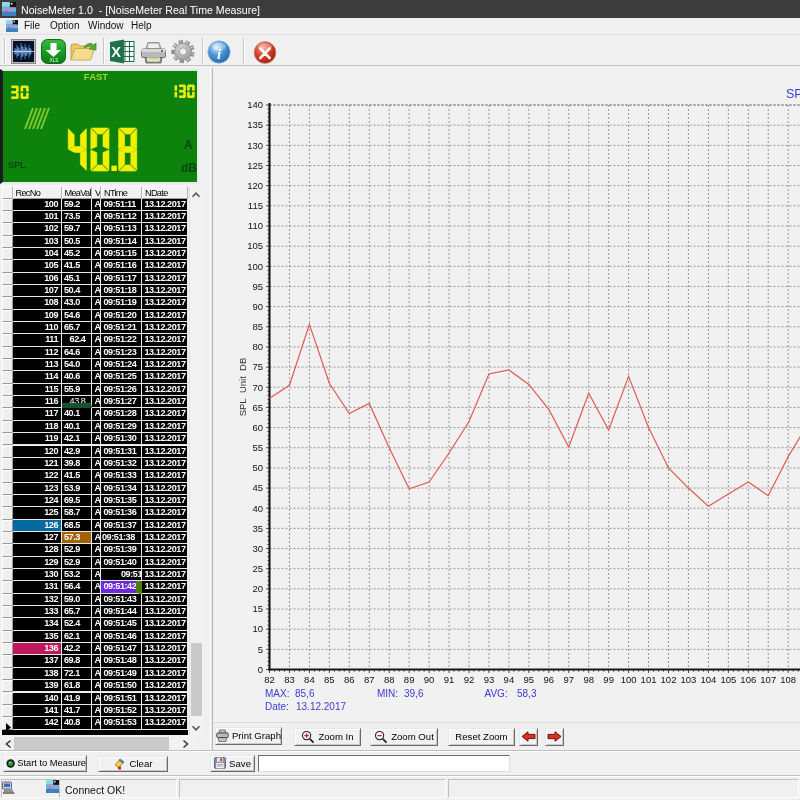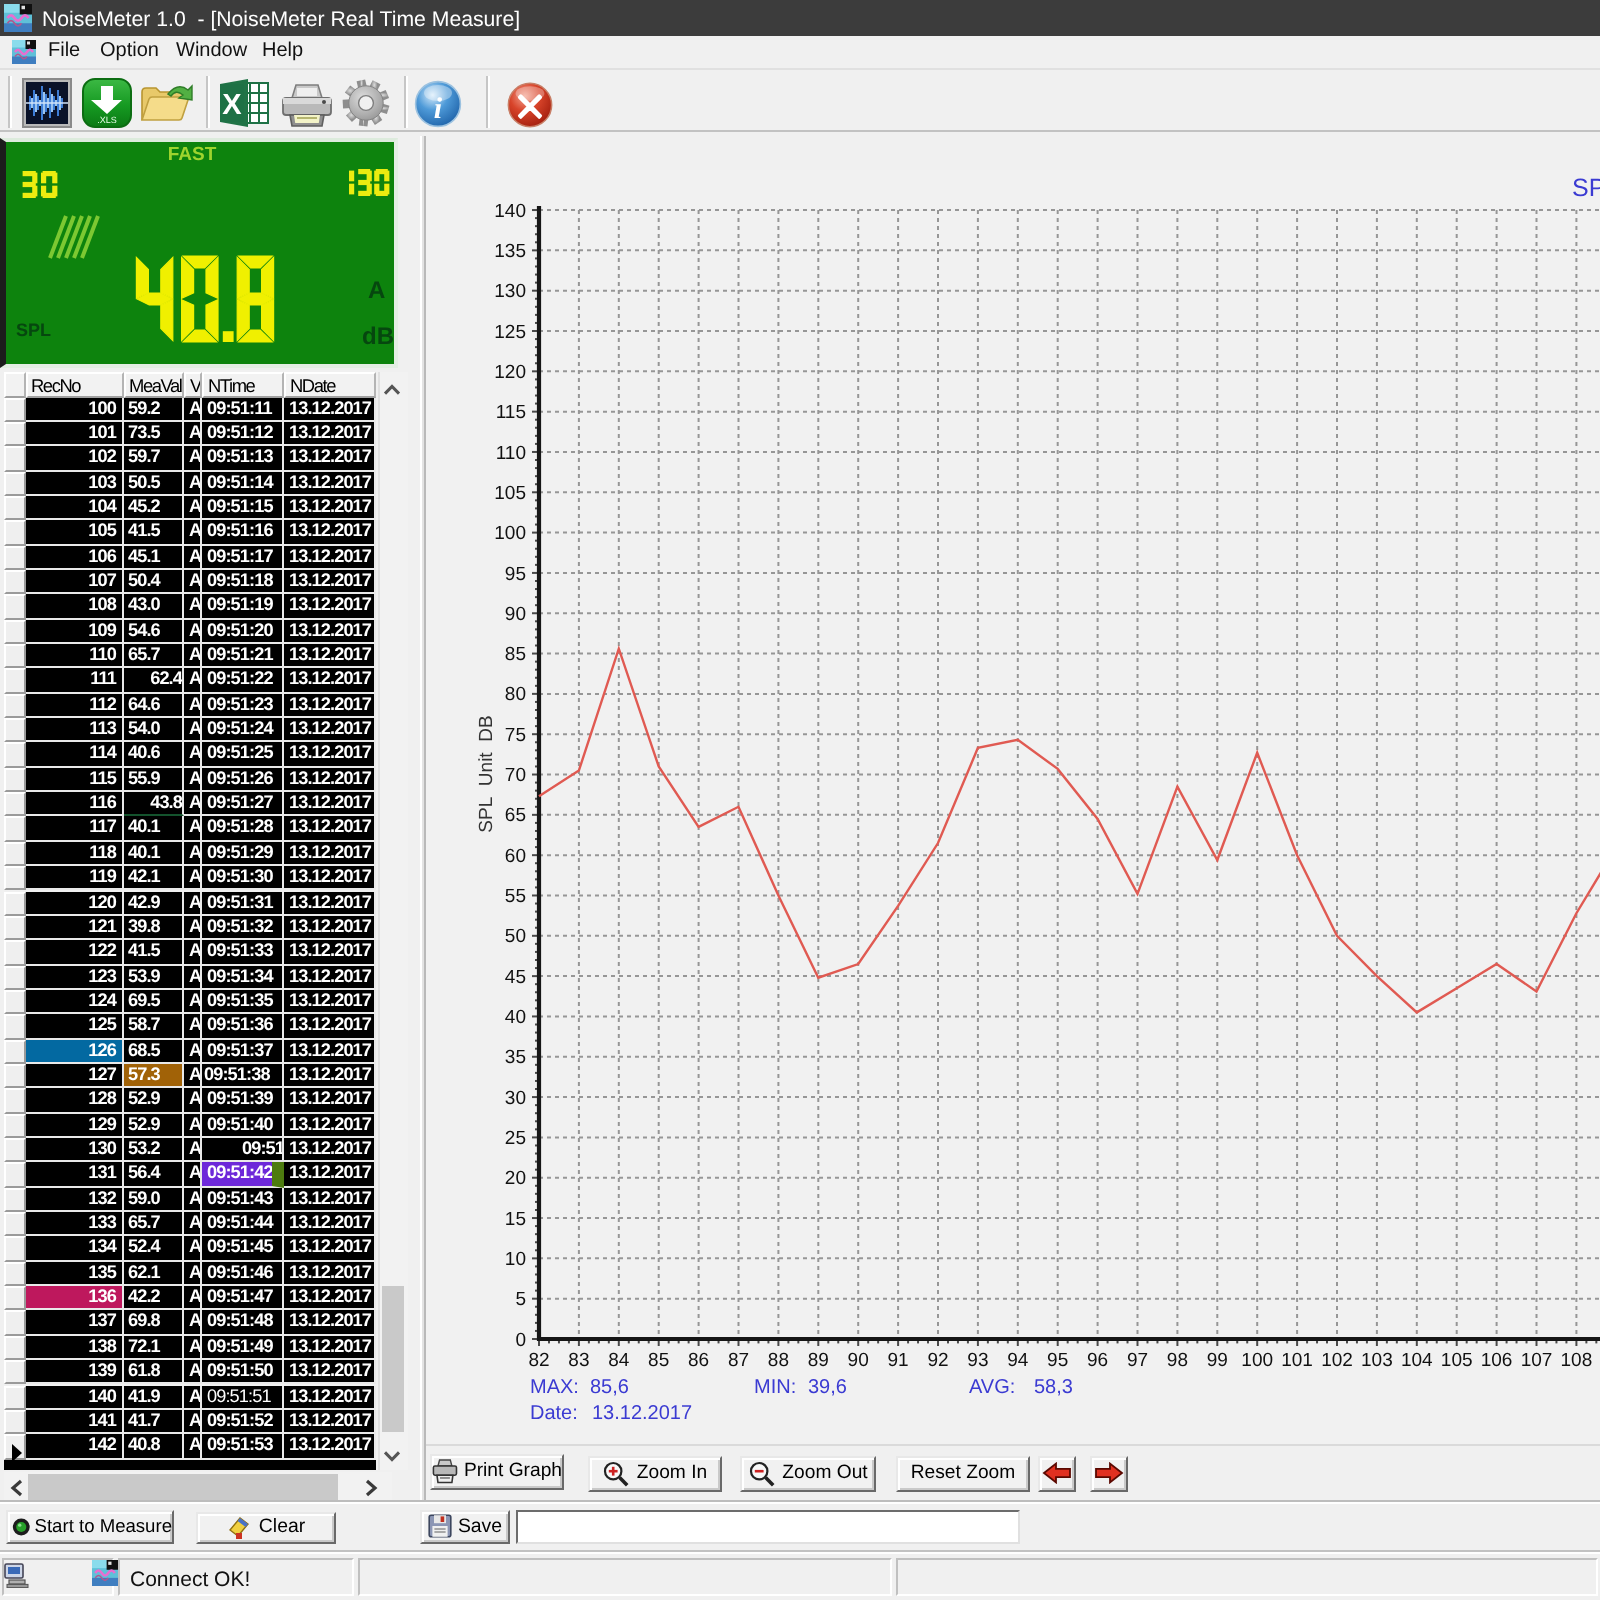--- a/index.html
+++ b/index.html
@@ -281,21 +281,21 @@
 <div class="abs" style="left:101.00px;top:309.65px;width:41.00px;height:12.35px;background:#000;border-right:1px solid #e9e9e9;border-bottom:1px solid #e9e9e9;color:#fff;font-size:9.1px;font-weight:bold;letter-spacing:-0.45px;line-height:11.3px;text-align:left;padding-left:2.5px;overflow:hidden;white-space:nowrap;">09:51:20</div>
 <div class="abs" style="left:142.00px;top:309.65px;width:46.00px;height:12.35px;background:#000;border-right:1px solid #e9e9e9;border-bottom:1px solid #e9e9e9;color:#fff;font-size:9.1px;font-weight:bold;letter-spacing:-0.45px;line-height:11.3px;text-align:left;padding-left:2.5px;overflow:hidden;white-space:nowrap;">13.12.2017</div>
 <div class="abs" style="left:2.00px;top:322.00px;width:10.50px;height:12.35px;background:#efefef;border:1px solid;border-color:#ffffff #9a9a9a #9a9a9a #ffffff;"></div>
 <div class="abs" style="left:12.50px;top:322.00px;width:49.00px;height:12.35px;background:#000;border-right:1px solid #e9e9e9;border-bottom:1px solid #e9e9e9;color:#fff;font-size:9.1px;font-weight:bold;letter-spacing:-0.45px;line-height:11.3px;text-align:right;padding-right:2.5px;overflow:hidden;white-space:nowrap;">110</div>
 <div class="abs" style="left:61.50px;top:322.00px;width:30.50px;height:12.35px;background:#000;border-right:1px solid #e9e9e9;border-bottom:1px solid #e9e9e9;color:#fff;font-size:9.1px;font-weight:bold;letter-spacing:-0.45px;line-height:11.3px;text-align:left;padding-left:2.5px;overflow:hidden;white-space:nowrap;">65.7</div>
 <div class="abs" style="left:92.00px;top:322.00px;width:9.00px;height:12.35px;background:#000;border-right:1px solid #e9e9e9;border-bottom:1px solid #e9e9e9;color:#fff;font-size:9.1px;font-weight:bold;letter-spacing:-0.45px;line-height:11.3px;text-align:left;padding-left:2.5px;overflow:hidden;white-space:nowrap;">A</div>
 <div class="abs" style="left:101.00px;top:322.00px;width:41.00px;height:12.35px;background:#000;border-right:1px solid #e9e9e9;border-bottom:1px solid #e9e9e9;color:#fff;font-size:9.1px;font-weight:bold;letter-spacing:-0.45px;line-height:11.3px;text-align:left;padding-left:2.5px;overflow:hidden;white-space:nowrap;">09:51:21</div>
 <div class="abs" style="left:142.00px;top:322.00px;width:46.00px;height:12.35px;background:#000;border-right:1px solid #e9e9e9;border-bottom:1px solid #e9e9e9;color:#fff;font-size:9.1px;font-weight:bold;letter-spacing:-0.45px;line-height:11.3px;text-align:left;padding-left:2.5px;overflow:hidden;white-space:nowrap;">13.12.2017</div>
 <div class="abs" style="left:2.00px;top:334.35px;width:10.50px;height:12.35px;background:#efefef;border:1px solid;border-color:#ffffff #9a9a9a #9a9a9a #ffffff;"></div>
 <div class="abs" style="left:12.50px;top:334.35px;width:49.00px;height:12.35px;background:#000;border-right:1px solid #e9e9e9;border-bottom:1px solid #e9e9e9;color:#fff;font-size:9.1px;font-weight:bold;letter-spacing:-0.45px;line-height:11.3px;text-align:right;padding-right:2.5px;overflow:hidden;white-space:nowrap;">111</div>
-<div class="abs" style="left:61.50px;top:334.35px;width:30.50px;height:12.35px;background:#000;border-right:1px solid #e9e9e9;border-bottom:1px solid #e9e9e9;color:#fff;font-size:9.1px;font-weight:bold;letter-spacing:-0.45px;line-height:11.3px;text-align:right;padding-left:2.5px;overflow:hidden;white-space:nowrap;">62.4</div>
+<div class="abs" style="left:61.50px;top:334.35px;width:30.50px;height:12.35px;background:#000;border-right:1px solid #e9e9e9;border-bottom:1px solid #e9e9e9;color:#fff;font-size:9.1px;font-weight:bold;letter-spacing:-0.45px;line-height:11.3px;text-align:center;padding-left:2.5px;overflow:hidden;white-space:nowrap;">62.4</div>
 <div class="abs" style="left:92.00px;top:334.35px;width:9.00px;height:12.35px;background:#000;border-right:1px solid #e9e9e9;border-bottom:1px solid #e9e9e9;color:#fff;font-size:9.1px;font-weight:bold;letter-spacing:-0.45px;line-height:11.3px;text-align:left;padding-left:2.5px;overflow:hidden;white-space:nowrap;">A</div>
 <div class="abs" style="left:101.00px;top:334.35px;width:41.00px;height:12.35px;background:#000;border-right:1px solid #e9e9e9;border-bottom:1px solid #e9e9e9;color:#fff;font-size:9.1px;font-weight:bold;letter-spacing:-0.45px;line-height:11.3px;text-align:left;padding-left:2.5px;overflow:hidden;white-space:nowrap;">09:51:22</div>
 <div class="abs" style="left:142.00px;top:334.35px;width:46.00px;height:12.35px;background:#000;border-right:1px solid #e9e9e9;border-bottom:1px solid #e9e9e9;color:#fff;font-size:9.1px;font-weight:bold;letter-spacing:-0.45px;line-height:11.3px;text-align:left;padding-left:2.5px;overflow:hidden;white-space:nowrap;">13.12.2017</div>
 <div class="abs" style="left:2.00px;top:346.70px;width:10.50px;height:12.35px;background:#efefef;border:1px solid;border-color:#ffffff #9a9a9a #9a9a9a #ffffff;"></div>
 <div class="abs" style="left:12.50px;top:346.70px;width:49.00px;height:12.35px;background:#000;border-right:1px solid #e9e9e9;border-bottom:1px solid #e9e9e9;color:#fff;font-size:9.1px;font-weight:bold;letter-spacing:-0.45px;line-height:11.3px;text-align:right;padding-right:2.5px;overflow:hidden;white-space:nowrap;">112</div>
 <div class="abs" style="left:61.50px;top:346.70px;width:30.50px;height:12.35px;background:#000;border-right:1px solid #e9e9e9;border-bottom:1px solid #e9e9e9;color:#fff;font-size:9.1px;font-weight:bold;letter-spacing:-0.45px;line-height:11.3px;text-align:left;padding-left:2.5px;overflow:hidden;white-space:nowrap;">64.6</div>
 <div class="abs" style="left:92.00px;top:346.70px;width:9.00px;height:12.35px;background:#000;border-right:1px solid #e9e9e9;border-bottom:1px solid #e9e9e9;color:#fff;font-size:9.1px;font-weight:bold;letter-spacing:-0.45px;line-height:11.3px;text-align:left;padding-left:2.5px;overflow:hidden;white-space:nowrap;">A</div>
 <div class="abs" style="left:101.00px;top:346.70px;width:41.00px;height:12.35px;background:#000;border-right:1px solid #e9e9e9;border-bottom:1px solid #e9e9e9;color:#fff;font-size:9.1px;font-weight:bold;letter-spacing:-0.45px;line-height:11.3px;text-align:left;padding-left:2.5px;overflow:hidden;white-space:nowrap;">09:51:23</div>
 <div class="abs" style="left:142.00px;top:346.70px;width:46.00px;height:12.35px;background:#000;border-right:1px solid #e9e9e9;border-bottom:1px solid #e9e9e9;color:#fff;font-size:9.1px;font-weight:bold;letter-spacing:-0.45px;line-height:11.3px;text-align:left;padding-left:2.5px;overflow:hidden;white-space:nowrap;">13.12.2017</div>
 <div class="abs" style="left:2.00px;top:359.05px;width:10.50px;height:12.35px;background:#efefef;border:1px solid;border-color:#ffffff #9a9a9a #9a9a9a #ffffff;"></div>
@@ -311,21 +311,21 @@
 <div class="abs" style="left:101.00px;top:371.40px;width:41.00px;height:12.35px;background:#000;border-right:1px solid #e9e9e9;border-bottom:1px solid #e9e9e9;color:#fff;font-size:9.1px;font-weight:bold;letter-spacing:-0.45px;line-height:11.3px;text-align:left;padding-left:2.5px;overflow:hidden;white-space:nowrap;">09:51:25</div>
 <div class="abs" style="left:142.00px;top:371.40px;width:46.00px;height:12.35px;background:#000;border-right:1px solid #e9e9e9;border-bottom:1px solid #e9e9e9;color:#fff;font-size:9.1px;font-weight:bold;letter-spacing:-0.45px;line-height:11.3px;text-align:left;padding-left:2.5px;overflow:hidden;white-space:nowrap;">13.12.2017</div>
 <div class="abs" style="left:2.00px;top:383.75px;width:10.50px;height:12.35px;background:#efefef;border:1px solid;border-color:#ffffff #9a9a9a #9a9a9a #ffffff;"></div>
 <div class="abs" style="left:12.50px;top:383.75px;width:49.00px;height:12.35px;background:#000;border-right:1px solid #e9e9e9;border-bottom:1px solid #e9e9e9;color:#fff;font-size:9.1px;font-weight:bold;letter-spacing:-0.45px;line-height:11.3px;text-align:right;padding-right:2.5px;overflow:hidden;white-space:nowrap;">115</div>
 <div class="abs" style="left:61.50px;top:383.75px;width:30.50px;height:12.35px;background:#000;border-right:1px solid #e9e9e9;border-bottom:1px solid #e9e9e9;color:#fff;font-size:9.1px;font-weight:bold;letter-spacing:-0.45px;line-height:11.3px;text-align:left;padding-left:2.5px;overflow:hidden;white-space:nowrap;">55.9</div>
 <div class="abs" style="left:92.00px;top:383.75px;width:9.00px;height:12.35px;background:#000;border-right:1px solid #e9e9e9;border-bottom:1px solid #e9e9e9;color:#fff;font-size:9.1px;font-weight:bold;letter-spacing:-0.45px;line-height:11.3px;text-align:left;padding-left:2.5px;overflow:hidden;white-space:nowrap;">A</div>
 <div class="abs" style="left:101.00px;top:383.75px;width:41.00px;height:12.35px;background:#000;border-right:1px solid #e9e9e9;border-bottom:1px solid #e9e9e9;color:#fff;font-size:9.1px;font-weight:bold;letter-spacing:-0.45px;line-height:11.3px;text-align:left;padding-left:2.5px;overflow:hidden;white-space:nowrap;">09:51:26</div>
 <div class="abs" style="left:142.00px;top:383.75px;width:46.00px;height:12.35px;background:#000;border-right:1px solid #e9e9e9;border-bottom:1px solid #e9e9e9;color:#fff;font-size:9.1px;font-weight:bold;letter-spacing:-0.45px;line-height:11.3px;text-align:left;padding-left:2.5px;overflow:hidden;white-space:nowrap;">13.12.2017</div>
 <div class="abs" style="left:2.00px;top:396.10px;width:10.50px;height:12.35px;background:#efefef;border:1px solid;border-color:#ffffff #9a9a9a #9a9a9a #ffffff;"></div>
 <div class="abs" style="left:12.50px;top:396.10px;width:49.00px;height:12.35px;background:#000;border-right:1px solid #e9e9e9;border-bottom:1px solid #e9e9e9;color:#fff;font-size:9.1px;font-weight:bold;letter-spacing:-0.45px;line-height:11.3px;text-align:right;padding-right:2.5px;overflow:hidden;white-space:nowrap;">116</div>
-<div class="abs" style="left:61.50px;top:396.10px;width:30.50px;height:12.35px;background:#000;border-right:1px solid #e9e9e9;border-bottom:1px solid #14532d;color:#fff;font-size:9.1px;font-weight:bold;letter-spacing:-0.45px;line-height:11.3px;text-align:right;padding-left:2.5px;overflow:hidden;white-space:nowrap;">43.8</div>
+<div class="abs" style="left:61.50px;top:396.10px;width:30.50px;height:12.35px;background:#000;border-right:1px solid #e9e9e9;border-bottom:5px solid #14532d;color:#fff;font-size:9.1px;font-weight:normal;letter-spacing:-0.45px;line-height:11.3px;text-align:center;padding-left:2.5px;overflow:hidden;white-space:nowrap;">43.8</div>
 <div class="abs" style="left:92.00px;top:396.10px;width:9.00px;height:12.35px;background:#000;border-right:1px solid #e9e9e9;border-bottom:1px solid #e9e9e9;color:#fff;font-size:9.1px;font-weight:bold;letter-spacing:-0.45px;line-height:11.3px;text-align:left;padding-left:2.5px;overflow:hidden;white-space:nowrap;">A</div>
 <div class="abs" style="left:101.00px;top:396.10px;width:41.00px;height:12.35px;background:#000;border-right:1px solid #e9e9e9;border-bottom:1px solid #e9e9e9;color:#fff;font-size:9.1px;font-weight:bold;letter-spacing:-0.45px;line-height:11.3px;text-align:left;padding-left:2.5px;overflow:hidden;white-space:nowrap;">09:51:27</div>
 <div class="abs" style="left:142.00px;top:396.10px;width:46.00px;height:12.35px;background:#000;border-right:1px solid #e9e9e9;border-bottom:1px solid #e9e9e9;color:#fff;font-size:9.1px;font-weight:bold;letter-spacing:-0.45px;line-height:11.3px;text-align:left;padding-left:2.5px;overflow:hidden;white-space:nowrap;">13.12.2017</div>
 <div class="abs" style="left:2.00px;top:408.45px;width:10.50px;height:12.35px;background:#efefef;border:1px solid;border-color:#ffffff #9a9a9a #9a9a9a #ffffff;"></div>
 <div class="abs" style="left:12.50px;top:408.45px;width:49.00px;height:12.35px;background:#000;border-right:1px solid #e9e9e9;border-bottom:1px solid #e9e9e9;color:#fff;font-size:9.1px;font-weight:bold;letter-spacing:-0.45px;line-height:11.3px;text-align:right;padding-right:2.5px;overflow:hidden;white-space:nowrap;">117</div>
 <div class="abs" style="left:61.50px;top:408.45px;width:30.50px;height:12.35px;background:#000;border-right:1px solid #e9e9e9;border-bottom:1px solid #e9e9e9;color:#fff;font-size:9.1px;font-weight:bold;letter-spacing:-0.45px;line-height:11.3px;text-align:left;padding-left:2.5px;overflow:hidden;white-space:nowrap;">40.1</div>
 <div class="abs" style="left:92.00px;top:408.45px;width:9.00px;height:12.35px;background:#000;border-right:1px solid #e9e9e9;border-bottom:1px solid #e9e9e9;color:#fff;font-size:9.1px;font-weight:bold;letter-spacing:-0.45px;line-height:11.3px;text-align:left;padding-left:2.5px;overflow:hidden;white-space:nowrap;">A</div>
 <div class="abs" style="left:101.00px;top:408.45px;width:41.00px;height:12.35px;background:#000;border-right:1px solid #e9e9e9;border-bottom:1px solid #e9e9e9;color:#fff;font-size:9.1px;font-weight:bold;letter-spacing:-0.45px;line-height:11.3px;text-align:left;padding-left:2.5px;overflow:hidden;white-space:nowrap;">09:51:28</div>
 <div class="abs" style="left:142.00px;top:408.45px;width:46.00px;height:12.35px;background:#000;border-right:1px solid #e9e9e9;border-bottom:1px solid #e9e9e9;color:#fff;font-size:9.1px;font-weight:bold;letter-spacing:-0.45px;line-height:11.3px;text-align:left;padding-left:2.5px;overflow:hidden;white-space:nowrap;">13.12.2017</div>
 <div class="abs" style="left:2.00px;top:420.80px;width:10.50px;height:12.35px;background:#efefef;border:1px solid;border-color:#ffffff #9a9a9a #9a9a9a #ffffff;"></div>
@@ -457,21 +457,21 @@
 <div class="abs" style="left:2.00px;top:680.15px;width:10.50px;height:12.35px;background:#efefef;border:1px solid;border-color:#ffffff #9a9a9a #9a9a9a #ffffff;"></div>
 <div class="abs" style="left:12.50px;top:680.15px;width:49.00px;height:12.35px;background:#000;border-right:1px solid #e9e9e9;border-bottom:1px solid #e9e9e9;color:#fff;font-size:9.1px;font-weight:bold;letter-spacing:-0.45px;line-height:11.3px;text-align:right;padding-right:2.5px;overflow:hidden;white-space:nowrap;">139</div>
 <div class="abs" style="left:61.50px;top:680.15px;width:30.50px;height:12.35px;background:#000;border-right:1px solid #e9e9e9;border-bottom:1px solid #e9e9e9;color:#fff;font-size:9.1px;font-weight:bold;letter-spacing:-0.45px;line-height:11.3px;text-align:left;padding-left:2.5px;overflow:hidden;white-space:nowrap;">61.8</div>
 <div class="abs" style="left:92.00px;top:680.15px;width:9.00px;height:12.35px;background:#000;border-right:1px solid #e9e9e9;border-bottom:1px solid #e9e9e9;color:#fff;font-size:9.1px;font-weight:bold;letter-spacing:-0.45px;line-height:11.3px;text-align:left;padding-left:2.5px;overflow:hidden;white-space:nowrap;">A</div>
 <div class="abs" style="left:101.00px;top:680.15px;width:41.00px;height:12.35px;background:#000;border-right:1px solid #e9e9e9;border-bottom:1px solid #e9e9e9;color:#fff;font-size:9.1px;font-weight:bold;letter-spacing:-0.45px;line-height:11.3px;text-align:left;padding-left:2.5px;overflow:hidden;white-space:nowrap;">09:51:50</div>
 <div class="abs" style="left:142.00px;top:680.15px;width:46.00px;height:12.35px;background:#000;border-right:1px solid #e9e9e9;border-bottom:1px solid #e9e9e9;color:#fff;font-size:9.1px;font-weight:bold;letter-spacing:-0.45px;line-height:11.3px;text-align:left;padding-left:2.5px;overflow:hidden;white-space:nowrap;">13.12.2017</div>
 <div class="abs" style="left:2.00px;top:692.50px;width:10.50px;height:12.35px;background:#efefef;border:1px solid;border-color:#ffffff #9a9a9a #9a9a9a #ffffff;"></div>
 <div class="abs" style="left:12.50px;top:692.50px;width:49.00px;height:12.35px;background:#000;border-right:1px solid #e9e9e9;border-bottom:1px solid #e9e9e9;color:#fff;font-size:9.1px;font-weight:bold;letter-spacing:-0.45px;line-height:11.3px;text-align:right;padding-right:2.5px;overflow:hidden;white-space:nowrap;">140</div>
 <div class="abs" style="left:61.50px;top:692.50px;width:30.50px;height:12.35px;background:#000;border-right:1px solid #e9e9e9;border-bottom:1px solid #e9e9e9;color:#fff;font-size:9.1px;font-weight:bold;letter-spacing:-0.45px;line-height:11.3px;text-align:left;padding-left:2.5px;overflow:hidden;white-space:nowrap;">41.9</div>
 <div class="abs" style="left:92.00px;top:692.50px;width:9.00px;height:12.35px;background:#000;border-right:1px solid #e9e9e9;border-bottom:1px solid #e9e9e9;color:#fff;font-size:9.1px;font-weight:bold;letter-spacing:-0.45px;line-height:11.3px;text-align:left;padding-left:2.5px;overflow:hidden;white-space:nowrap;">A</div>
-<div class="abs" style="left:101.00px;top:692.50px;width:41.00px;height:12.35px;background:#000;border-right:1px solid #e9e9e9;border-bottom:1px solid #e9e9e9;color:#fff;font-size:9.1px;font-weight:normal;letter-spacing:-0.45px;line-height:11.3px;text-align:left;padding-left:2.5px;overflow:hidden;white-space:nowrap;">09:51:51</div>
+<div class="abs" style="left:101.00px;top:692.50px;width:41.00px;height:12.35px;background:#000;border-right:1px solid #e9e9e9;border-bottom:1px solid #e9e9e9;color:#fff;font-size:9.1px;font-weight:bold;letter-spacing:-0.45px;line-height:11.3px;text-align:left;padding-left:2.5px;overflow:hidden;white-space:nowrap;">09:51:51</div>
 <div class="abs" style="left:142.00px;top:692.50px;width:46.00px;height:12.35px;background:#000;border-right:1px solid #e9e9e9;border-bottom:1px solid #e9e9e9;color:#fff;font-size:9.1px;font-weight:bold;letter-spacing:-0.45px;line-height:11.3px;text-align:left;padding-left:2.5px;overflow:hidden;white-space:nowrap;">13.12.2017</div>
 <div class="abs" style="left:2.00px;top:704.85px;width:10.50px;height:12.35px;background:#efefef;border:1px solid;border-color:#ffffff #9a9a9a #9a9a9a #ffffff;"></div>
 <div class="abs" style="left:12.50px;top:704.85px;width:49.00px;height:12.35px;background:#000;border-right:1px solid #e9e9e9;border-bottom:1px solid #e9e9e9;color:#fff;font-size:9.1px;font-weight:bold;letter-spacing:-0.45px;line-height:11.3px;text-align:right;padding-right:2.5px;overflow:hidden;white-space:nowrap;">141</div>
 <div class="abs" style="left:61.50px;top:704.85px;width:30.50px;height:12.35px;background:#000;border-right:1px solid #e9e9e9;border-bottom:1px solid #e9e9e9;color:#fff;font-size:9.1px;font-weight:bold;letter-spacing:-0.45px;line-height:11.3px;text-align:left;padding-left:2.5px;overflow:hidden;white-space:nowrap;">41.7</div>
 <div class="abs" style="left:92.00px;top:704.85px;width:9.00px;height:12.35px;background:#000;border-right:1px solid #e9e9e9;border-bottom:1px solid #e9e9e9;color:#fff;font-size:9.1px;font-weight:bold;letter-spacing:-0.45px;line-height:11.3px;text-align:left;padding-left:2.5px;overflow:hidden;white-space:nowrap;">A</div>
 <div class="abs" style="left:101.00px;top:704.85px;width:41.00px;height:12.35px;background:#000;border-right:1px solid #e9e9e9;border-bottom:1px solid #e9e9e9;color:#fff;font-size:9.1px;font-weight:bold;letter-spacing:-0.45px;line-height:11.3px;text-align:left;padding-left:2.5px;overflow:hidden;white-space:nowrap;">09:51:52</div>
 <div class="abs" style="left:142.00px;top:704.85px;width:46.00px;height:12.35px;background:#000;border-right:1px solid #e9e9e9;border-bottom:1px solid #e9e9e9;color:#fff;font-size:9.1px;font-weight:bold;letter-spacing:-0.45px;line-height:11.3px;text-align:left;padding-left:2.5px;overflow:hidden;white-space:nowrap;">13.12.2017</div>
 <div class="abs" style="left:2.00px;top:717.20px;width:10.50px;height:12.35px;background:#efefef;border:1px solid;border-color:#ffffff #9a9a9a #9a9a9a #ffffff;"><svg width="7" height="9" viewBox="0 0 7 9" style="margin:1.5px 0 0 1.5px">
       <path d="M1 0 L6 4.5 L1 9 Z" fill="#000"></path>
     </svg></div>

